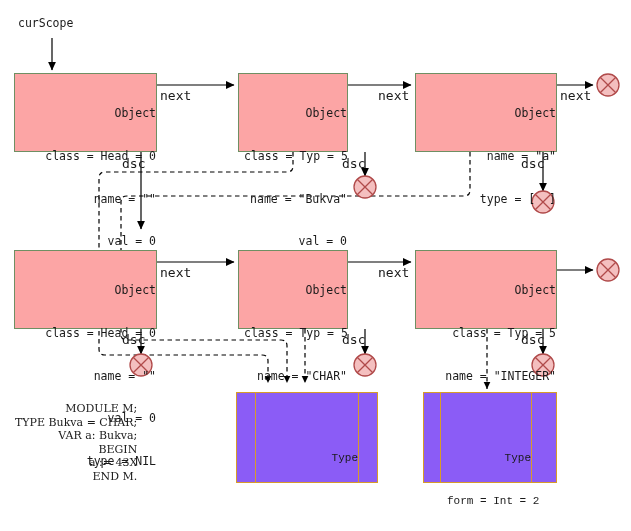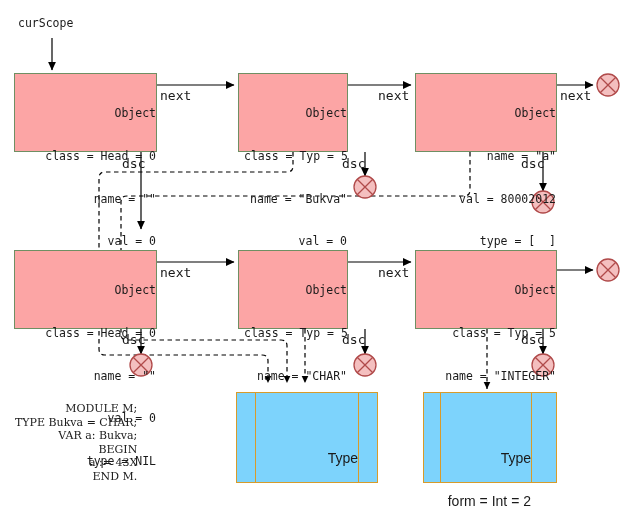--- a/index.html
+++ b/index.html
@@ -32,24 +32,24 @@
     font-family: "DejaVu Sans Mono", "Liberation Mono", monospace;
     font-size: 11.5px;
     line-height: 14.2px;
     color: #1a1a1a;
     padding: 4px 0 0 5px;
     white-space: pre;
   }
   .type-box {
     position: absolute;
     box-sizing: border-box;
-    background: #7dd3fc;
+    background: #8b5cf6;
     border: 1px solid #d79b2a;
-    font-family: Liberation Sans, sans-serif;
-    font-size: 14px;
+    font-family: Liberation Mono, monospace;
+    font-size: 11px;
     line-height: 14.2px;
     color: #1a1a1a;
     white-space: pre;
   }
   .type-box .inner {
     position: absolute;
     box-sizing: border-box;
     border-left: 1px solid #d79b2a;
     border-right: 1px solid #d79b2a;
     top: 0;
@@ -184,21 +184,20 @@
     <div>Object</div>
     <div>class = Typ = 5</div>
     <div>name = "Bukva"</div>
     <div>val = 0</div>
     <div>type = [  ]</div>
   </div>
 
   <div class="obj-box" style="left:415px; top:73px; width:142px; height:79px;">
     <div>Object</div>
     <div>name = "a"</div>
-    <div>val = 80002012</div>
     <div>type = [  ]</div>
   </div>
 
   <div class="obj-box" style="left:14px; top:250px; width:143px; height:79px;">
     <div>Object</div>
     <div>class = Head = 0</div>
     <div>name = ""</div>
     <div>val = 0</div>
     <div>type = NIL</div>
   </div>

